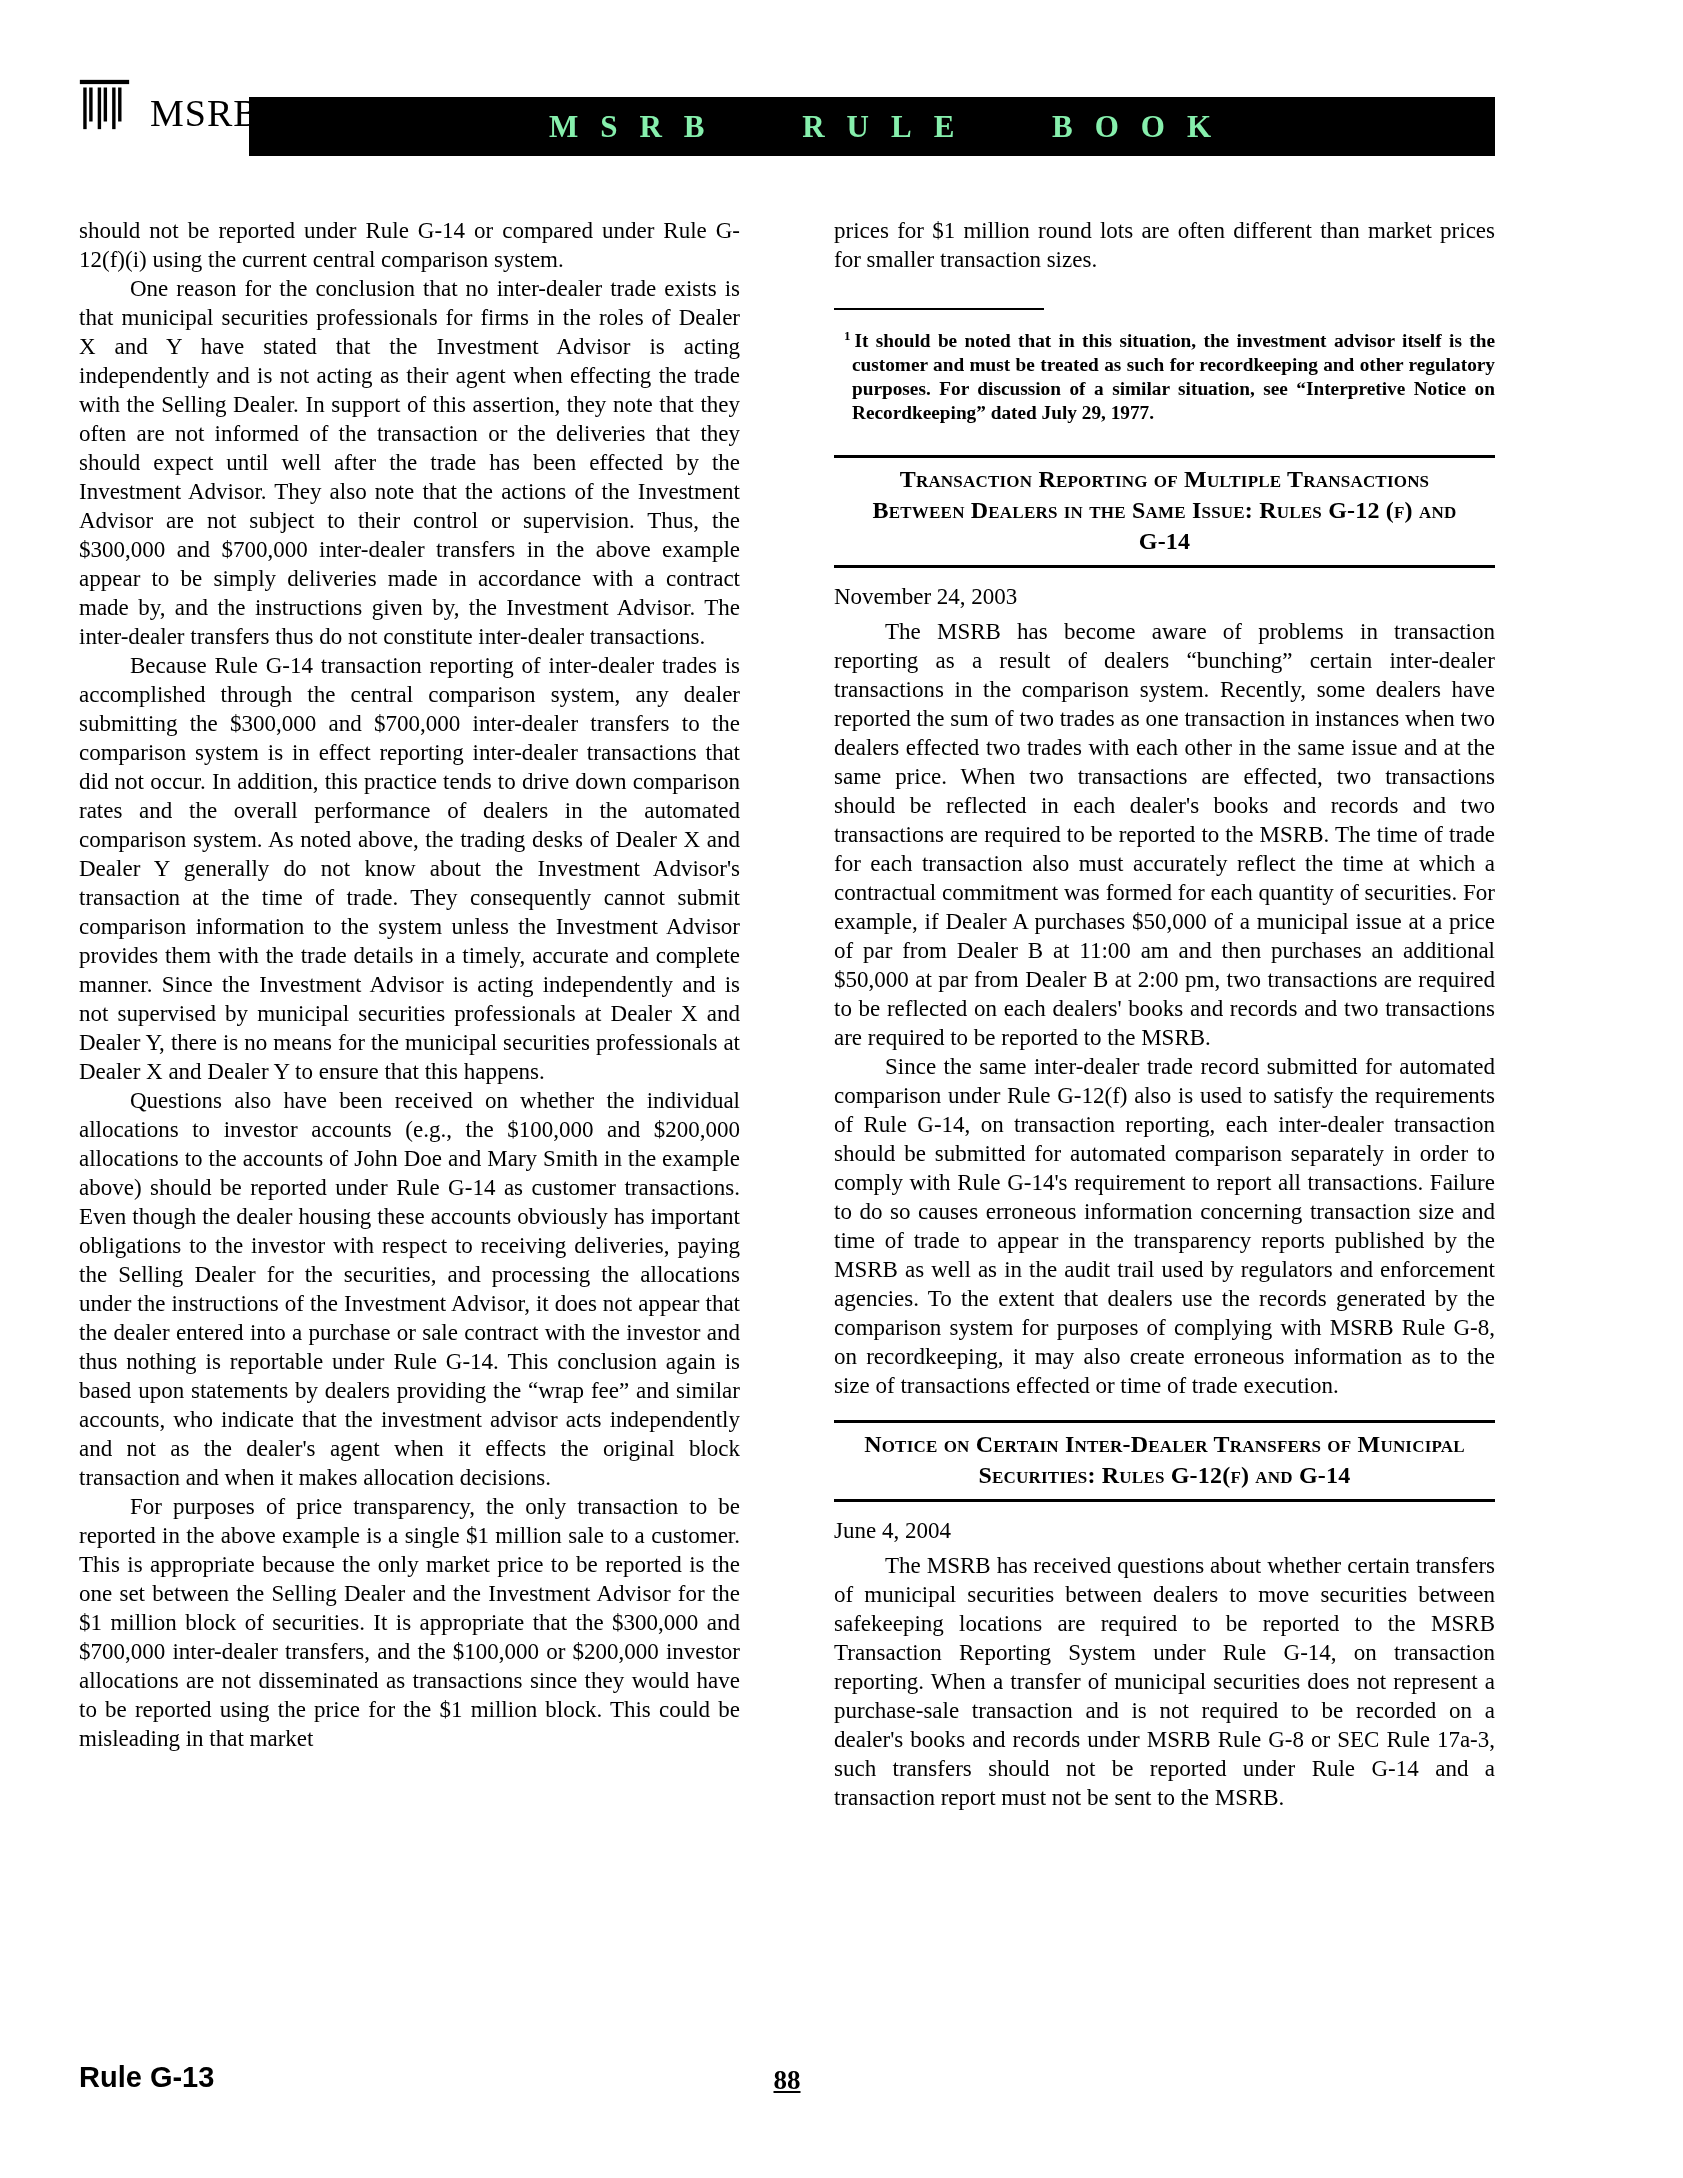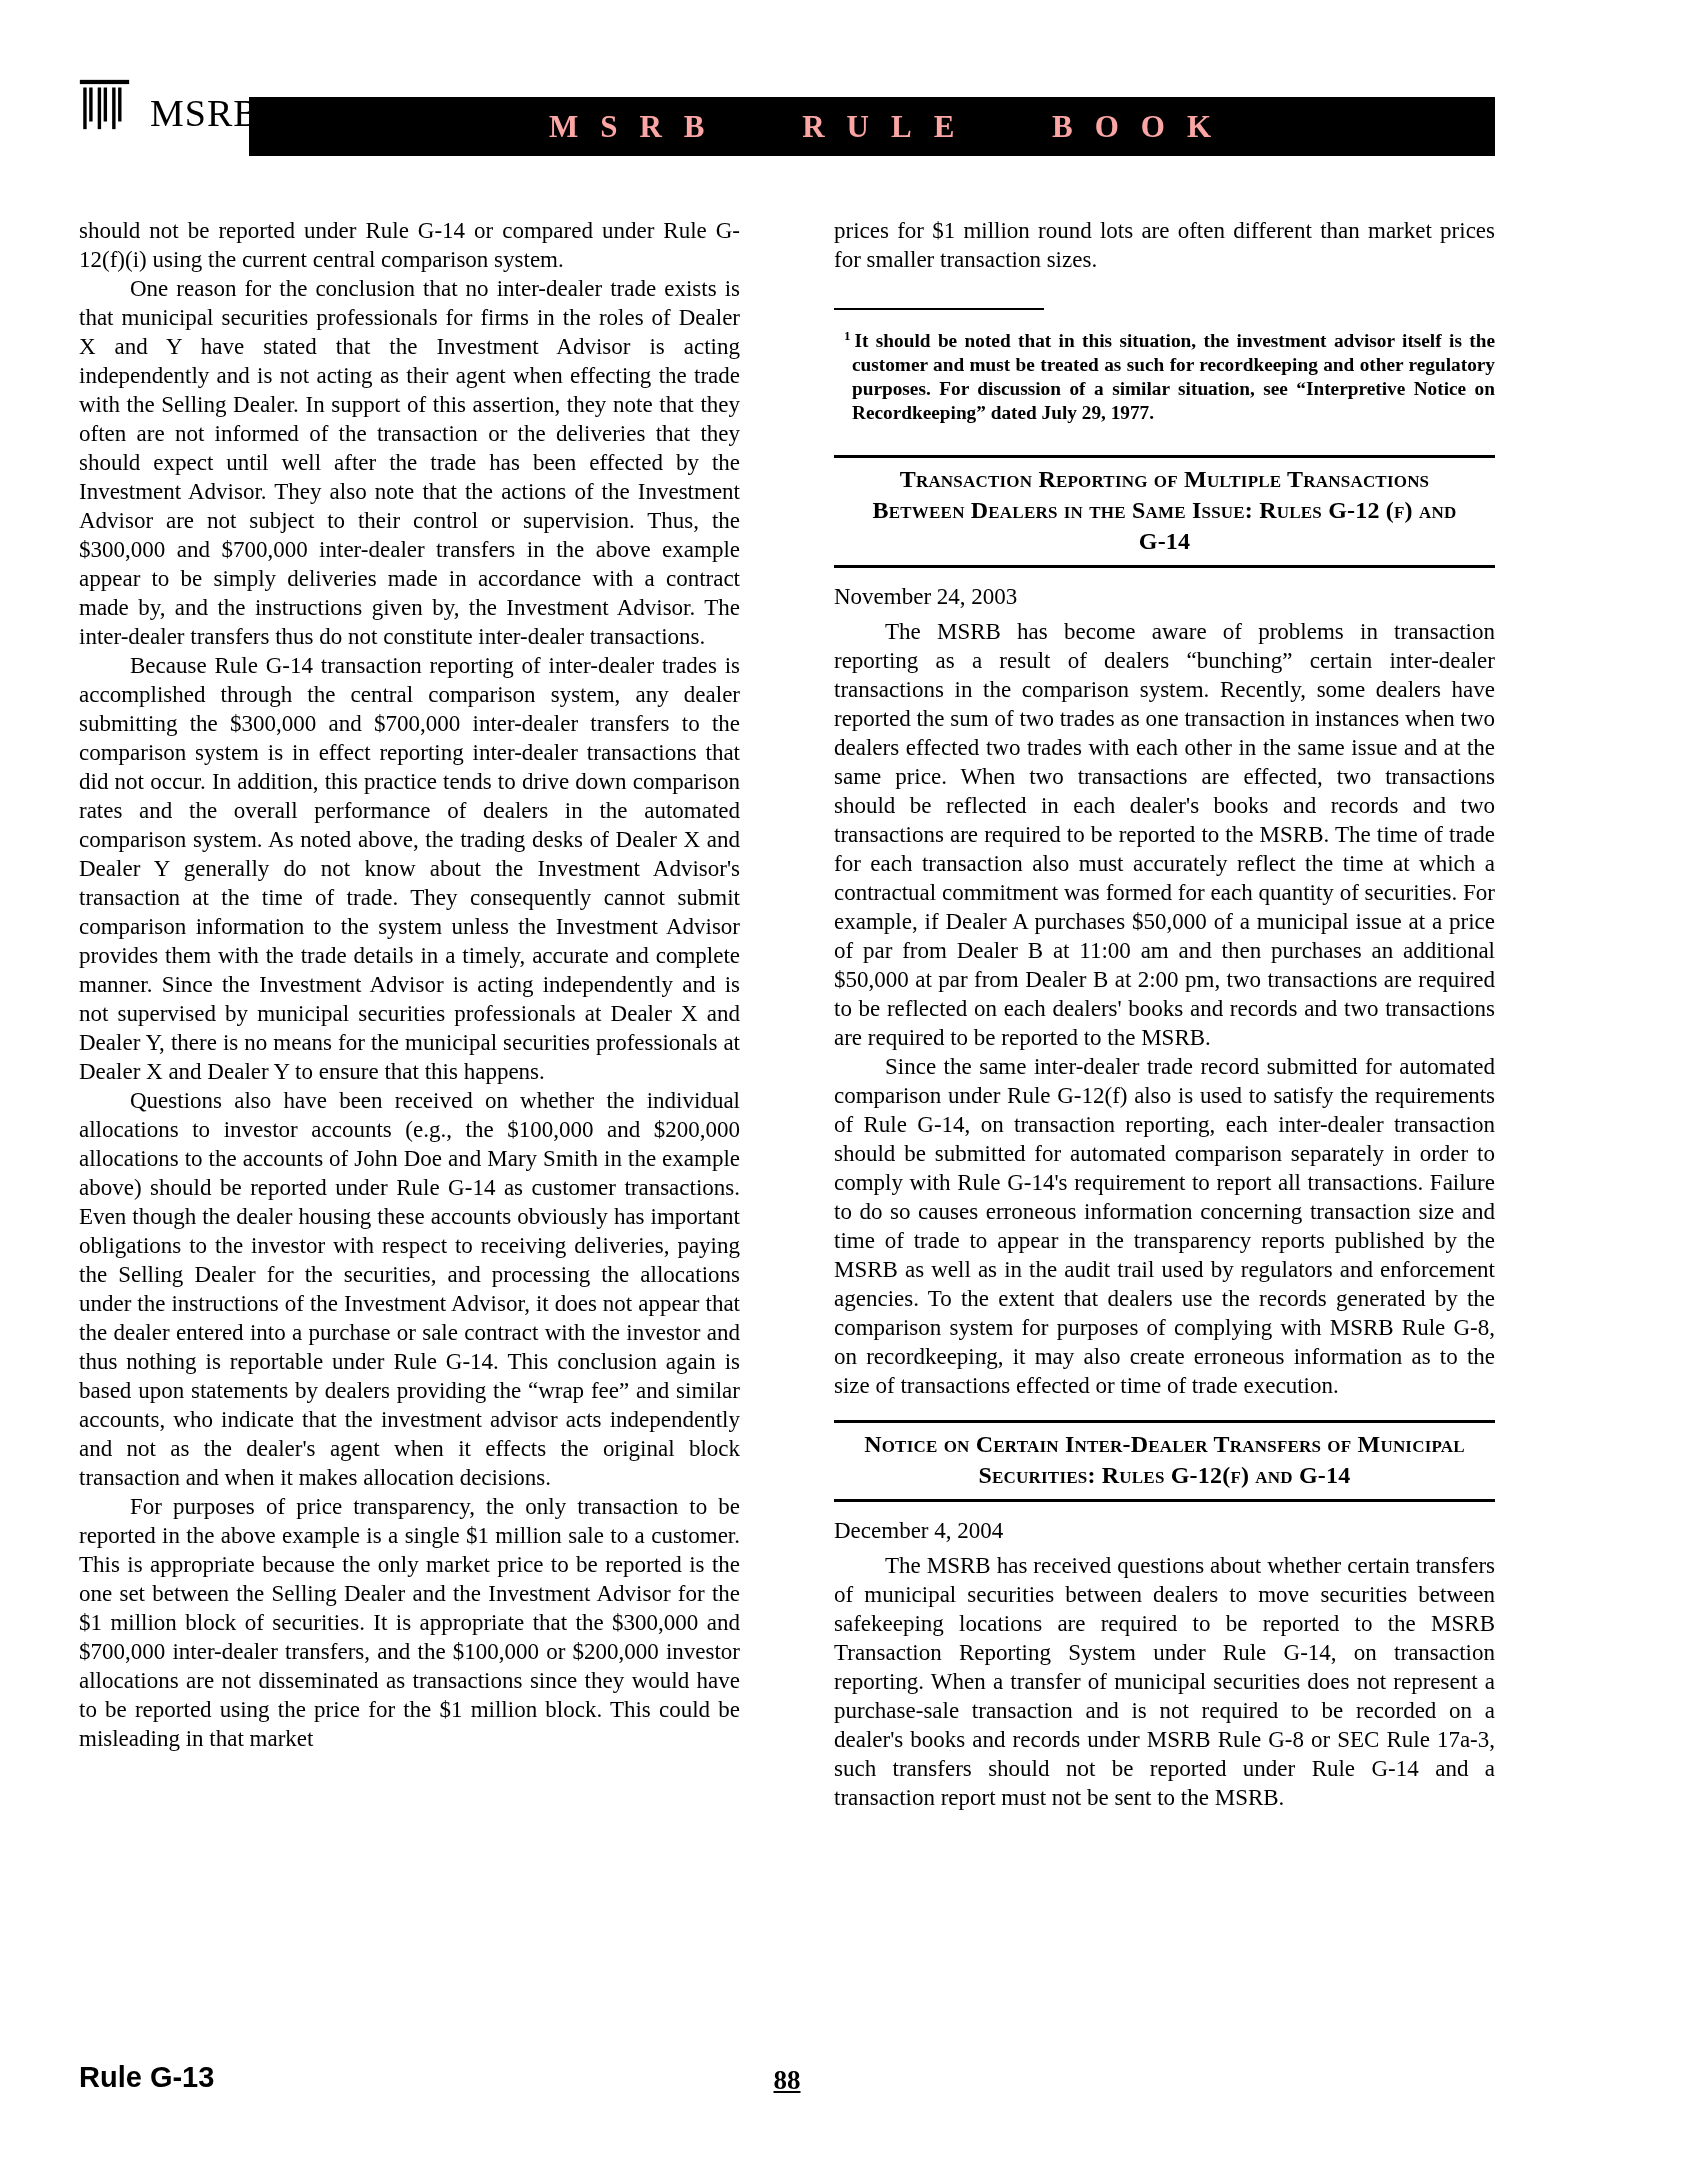--- a/index.html
+++ b/index.html
@@ -17,21 +17,21 @@
   .header { position: absolute; top: 75px; left: 79px; width: 1416px; height: 83px; }
   .logo { position: absolute; left: 0; top: 4px; display: flex; align-items: flex-end; gap: 20px; }
   .logo-icon svg { display: block; }
   .logo-text {
     font-family: "Liberation Serif", serif;
     font-size: 38px; letter-spacing: 1px; line-height: 1;
     transform: translateY(2px);
   }
   .banner {
     position: absolute; left: 170px; right: 0; top: 22px; height: 59px;
-    background: #000; color: #fca5a5;
+    background: #000; color: #86efac;
     display: flex; align-items: center; justify-content: center; padding-left: 16px;
   }
   .banner-text {
     font-family: "Liberation Serif", serif;
     font-weight: bold; font-size: 31px;
     letter-spacing: 22px; word-spacing: 46px;
     padding-left: 22px; 
     white-space: nowrap;
   }
 
@@ -133,21 +133,21 @@
       <div class="rule"></div>
 
       <p class="date">November 24, 2003</p>
       <p class="indent">The MSRB has become aware of problems in transaction reporting as a result of dealers “bunching” certain inter-dealer transactions in the comparison system. Recently, some dealers have reported the sum of two trades as one transaction in instances when two dealers effected two trades with each other in the same issue and at the same price. When two transactions are effected, two transactions should be reflected in each dealer's books and records and two transactions are required to be reported to the MSRB. The time of trade for each transaction also must accurately reflect the time at which a contractual commitment was formed for each quantity of securities. For example, if Dealer A purchases $50,000 of a municipal issue at a price of par from Dealer B at 11:00 am and then purchases an additional $50,000 at par from Dealer B at 2:00 pm, two transactions are required to be reflected on each dealers' books and records and two transactions are required to be reported to the MSRB.</p>
       <p class="indent">Since the same inter-dealer trade record submitted for automated comparison under Rule G-12(f) also is used to satisfy the requirements of Rule G-14, on transaction reporting, each inter-dealer transaction should be submitted for automated comparison separately in order to comply with Rule G-14's requirement to report all transactions. Failure to do so causes erroneous information concerning transaction size and time of trade to appear in the transparency reports published by the MSRB as well as in the audit trail used by regulators and enforcement agencies. To the extent that dealers use the records generated by the comparison system for purposes of complying with MSRB Rule G-8, on recordkeeping, it may also create erroneous information as to the size of transactions effected or time of trade execution.</p>
 
       <div class="rule pre-gap"></div>
       <h2 class="section-title">Notice on Certain Inter-Dealer Transfers of Municipal Securities: Rules G-12(f) and G-14</h2>
       <div class="rule"></div>
 
-      <p class="date">December 4, 2004</p>
+      <p class="date">June 4, 2004</p>
       <p class="indent">The MSRB has received questions about whether certain transfers of municipal securities between dealers to move securities between safekeeping locations are required to be reported to the MSRB Transaction Reporting System under Rule G-14, on transaction reporting. When a transfer of municipal securities does not represent a purchase-sale transaction and is not required to be recorded on a dealer's books and records under MSRB Rule G-8 or SEC Rule 17a-3, such transfers should not be reported under Rule G-14 and a transaction report must not be sent to the MSRB.</p>
     </section>
 
   </div>
 
   <div class="footer-rule-label">Rule G-13</div>
   <div class="page-number">88</div>
 
 </div>
 

